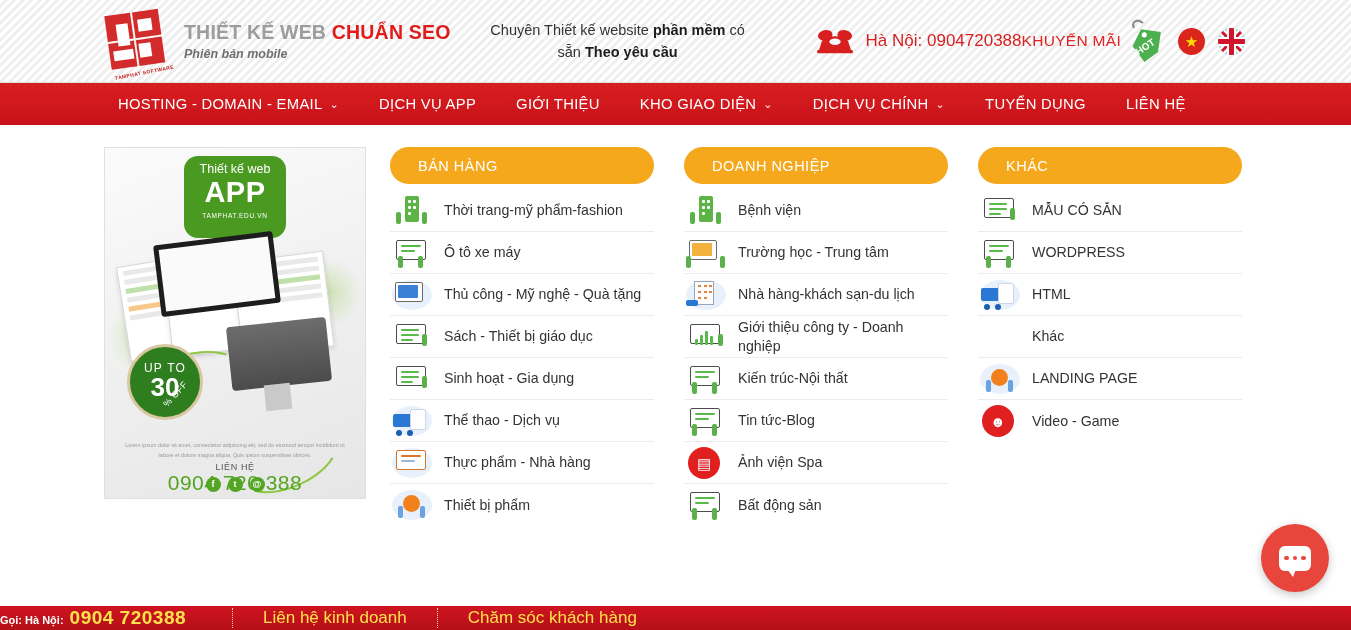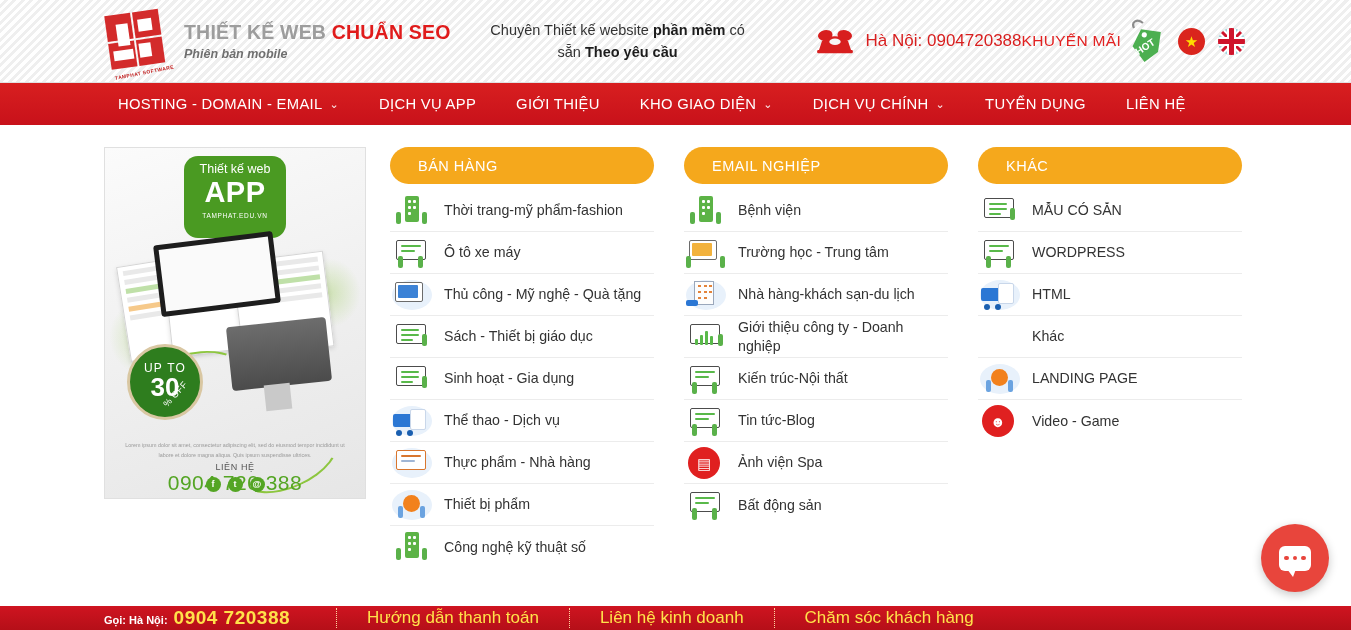--- a/index.html
+++ b/index.html
@@ -341,21 +341,20 @@
     position: absolute; bottom: 2px; width: 6px; height: 6px;
     background: #1a5fb0; border-radius: 50%;
   }
 
   
   .footer {
     position: absolute; left: 0; bottom: 0;
     width: 100%; height: 24px;
     background: linear-gradient(#cf1420, #b50f18);
     display: flex; align-items: center;
-    padding-left: 104px;
     overflow: hidden;
   }
   .footer-call {
     color: #ffffff; font-size: 11px; font-weight: bold;
     white-space: nowrap; display: flex; align-items: baseline;
   }
   .footer-call .num {
     color: #ffe24a; font-size: 19px; font-weight: bold;
     margin-left: 6px; letter-spacing: .5px;
   }
@@ -638,41 +637,25 @@
           <div class="item-icon">
               <div class="ic">
                 <div class="blob"></div>
                 <div class="orange-ball"></div>
                 <div class="person" style="left:8px;top:18px;background:#6ba3e0"></div>
                 <div class="person" style="left:30px;top:18px;background:#6ba3e0"></div>
               </div>
             </div>
           <div class="item-label">Thiết bị phẩm</div>
         </div>
-        <div class="item">
-          <div class="item-icon">
-              <div class="ic">
-                <div class="green-tower">
-                  <i style="left:3px;top:4px"></i>
-                  <i style="left:8px;top:4px"></i>
-                  <i style="left:3px;top:10px"></i>
-                  <i style="left:8px;top:10px"></i>
-                  <i style="left:3px;top:16px"></i>
-                </div>
-                <div class="person" style="left:6px;top:18px"></div>
-                <div class="person" style="left:32px;top:18px"></div>
-              </div>
-            </div>
-          <div class="item-label">Công nghệ kỹ thuật số</div>
-        </div>
       </div>
     </div>
 
     <div class="col">
-      <div class="col-header">EMAIL NGHIỆP</div>
+      <div class="col-header">DOANH NGHIỆP</div>
       <div class="col-list">
         <div class="item">
           <div class="item-icon">
               <div class="ic">
                 <div class="green-tower">
                   <i style="left:3px;top:4px"></i>
                   <i style="left:8px;top:4px"></i>
                   <i style="left:3px;top:10px"></i>
                   <i style="left:8px;top:10px"></i>
                   <i style="left:3px;top:16px"></i>
@@ -850,21 +833,20 @@
 
   </div>
 </div>
 
 <div class="footer">
   <div class="footer-call">
     <span>Gọi: Hà Nội:</span>
     <span class="num">0904 720388</span>
   </div>
   <div class="footer-links">
-    <div class="footer-link">Hướng dẫn thanh toán</div>
     <div class="footer-link">Liên hệ kinh doanh</div>
     <div class="footer-link">Chăm sóc khách hàng</div>
   </div>
 </div>
 
 <div class="chat-btn">
   <div class="chat-bubble">
     <i></i>
       <i></i>
       <i></i>

